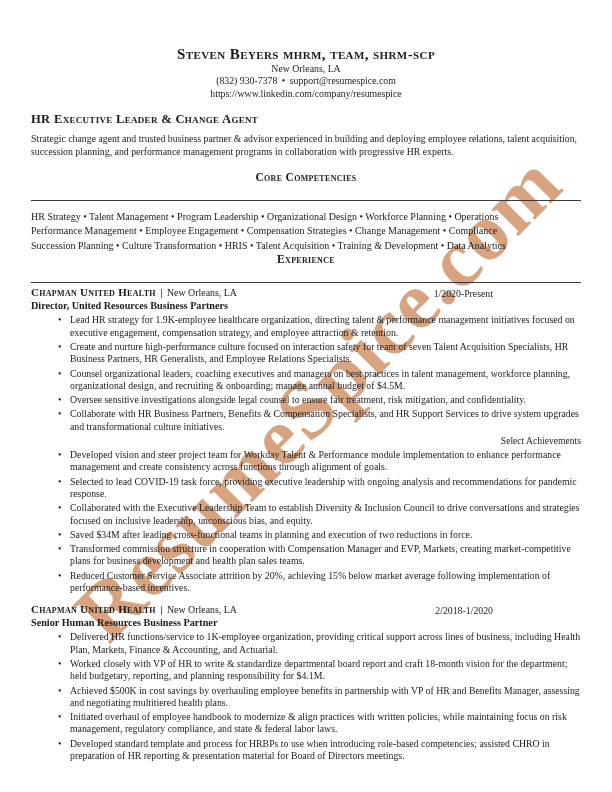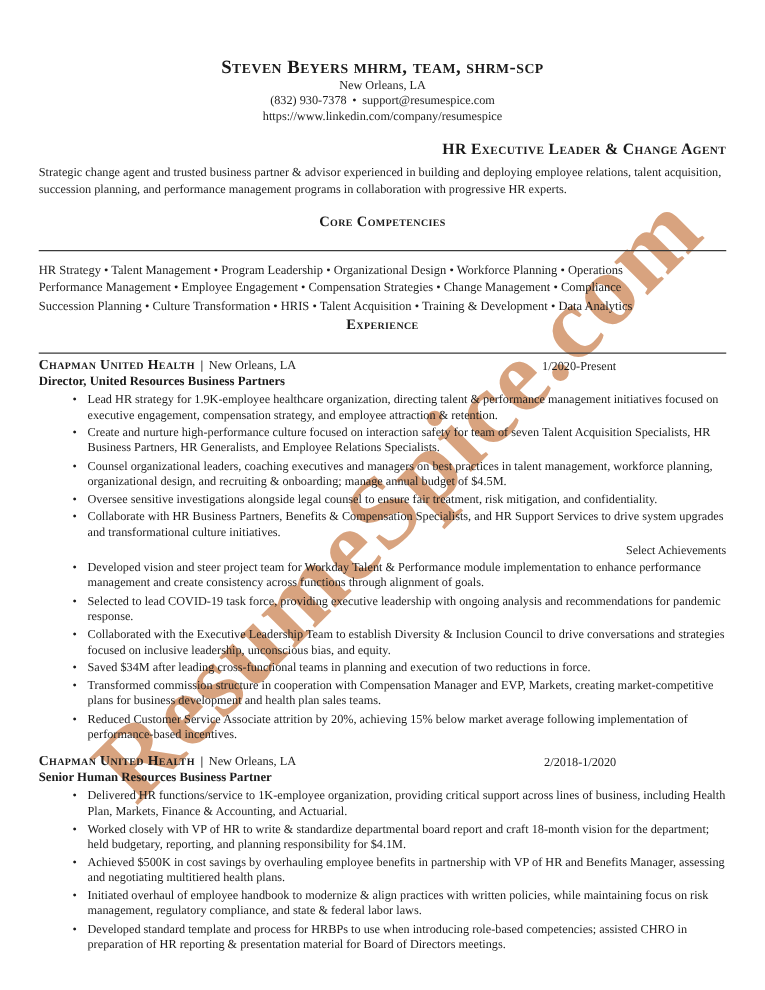--- a/index.html
+++ b/index.html
@@ -39,21 +39,21 @@
     line-height: 17px;
     letter-spacing: 0.4px;
   }
   .contact-line {
     text-align: center;
     font-size: 9.8px;
     line-height: 12.4px;
   }
   .contact-sep { margin: 0 2px; }
   .role-title {
-    text-align: right;
+    text-align: left;
     font-variant: small-caps;
     font-weight: bold;
     font-size: 12.6px;
     line-height: 14px;
     margin-top: 12px;
     letter-spacing: 0.3px;
   }
   .summary {
     text-align: left;
     font-size: 9.8px;

